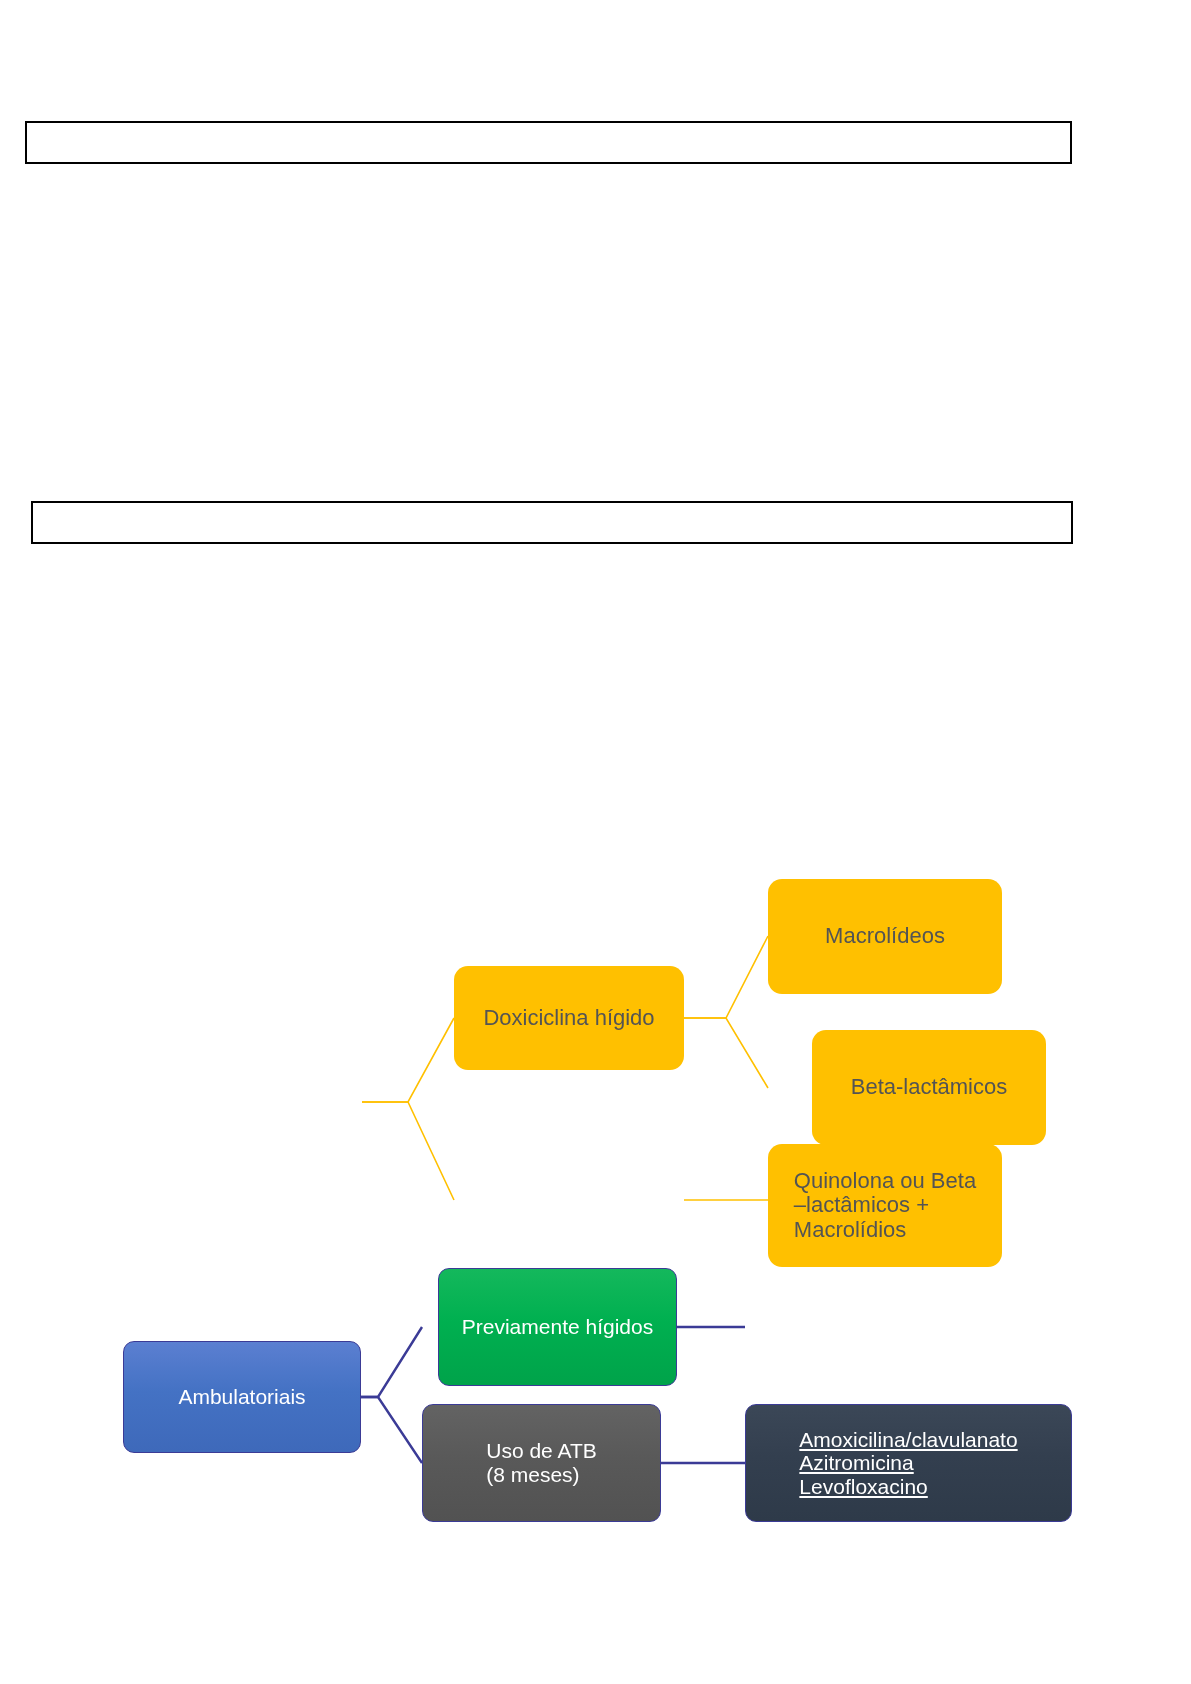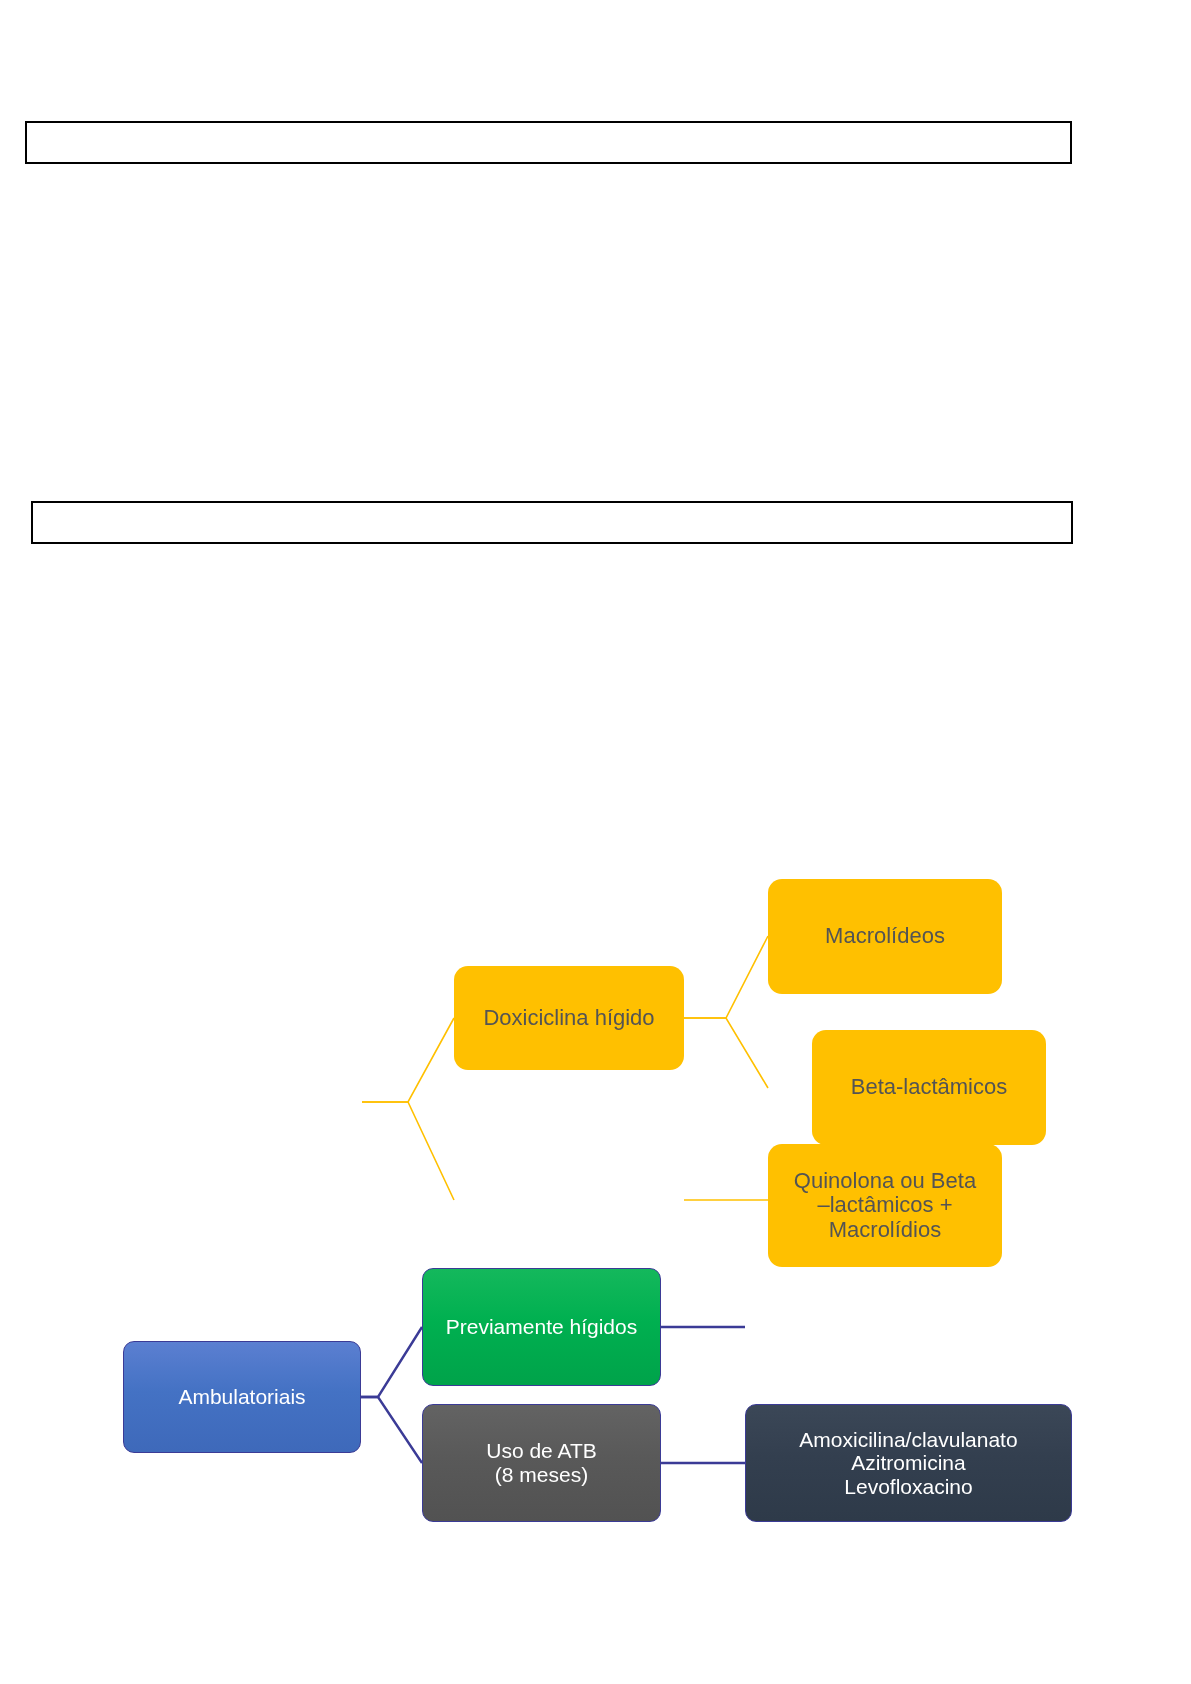--- a/index.html
+++ b/index.html
@@ -41,21 +41,21 @@
     pointer-events: none;
   }
 
   
   .node {
     position: absolute;
     box-sizing: border-box;
     display: flex;
     align-items: center;
     justify-content: center;
-    text-align: center;
+    text-align: left;
     border-radius: 12px;
     line-height: 1.12;
     white-space: pre-line;
     padding: 2px 19px;
   }
 
   
   .node.yellow {
     background: #FFC000;
     color: #545454;
@@ -69,29 +69,31 @@
     font-size: 21px;
     border: 1px solid #3B3B96;
     border-radius: 11px;
   }
   .node.blue-main {
     background: linear-gradient(to bottom, #5B7FD1 0%, #4472C4 45%, #3E69BA 100%);
     margin-left: 25px;
   }
   .node.green-bright {
     background: linear-gradient(to bottom, #14B85C 0%, #00B050 45%, #00A34A 100%);
+    margin-left: 16px;
   }
   .node.green-dark {
     background: linear-gradient(to bottom, #56833B 0%, #4E7B33 45%, #497530 100%);
   }
   .node.gray-dark {
     background: linear-gradient(to bottom, #636363 0%, #595959 45%, #525252 100%);
   }
   .node.navy {
     background: linear-gradient(to bottom, #3B4757 0%, #333F4F 45%, #2E3A49 100%);
+    text-decoration: underline;
   }
 
   
   #node-ambulatorial        { left: 134px; top: 1042px; width: 228px; height: 120px; }
   #node-previamente-higido  { left: 454px; top: 966px;  width: 230px; height: 104px; }
   #node-doencas-associadas  { left: 454px; top: 1147px; width: 230px; height: 107px; }
   #node-macrolideos         { left: 768px; top: 879px;  width: 234px; height: 115px; }
   #node-beta-lactamicos     { left: 768px; top: 1030px; width: 234px; height: 115px; margin-left: 44px; }
   #node-quinolona           { left: 768px; top: 1144px; width: 234px; height: 123px; }
 

